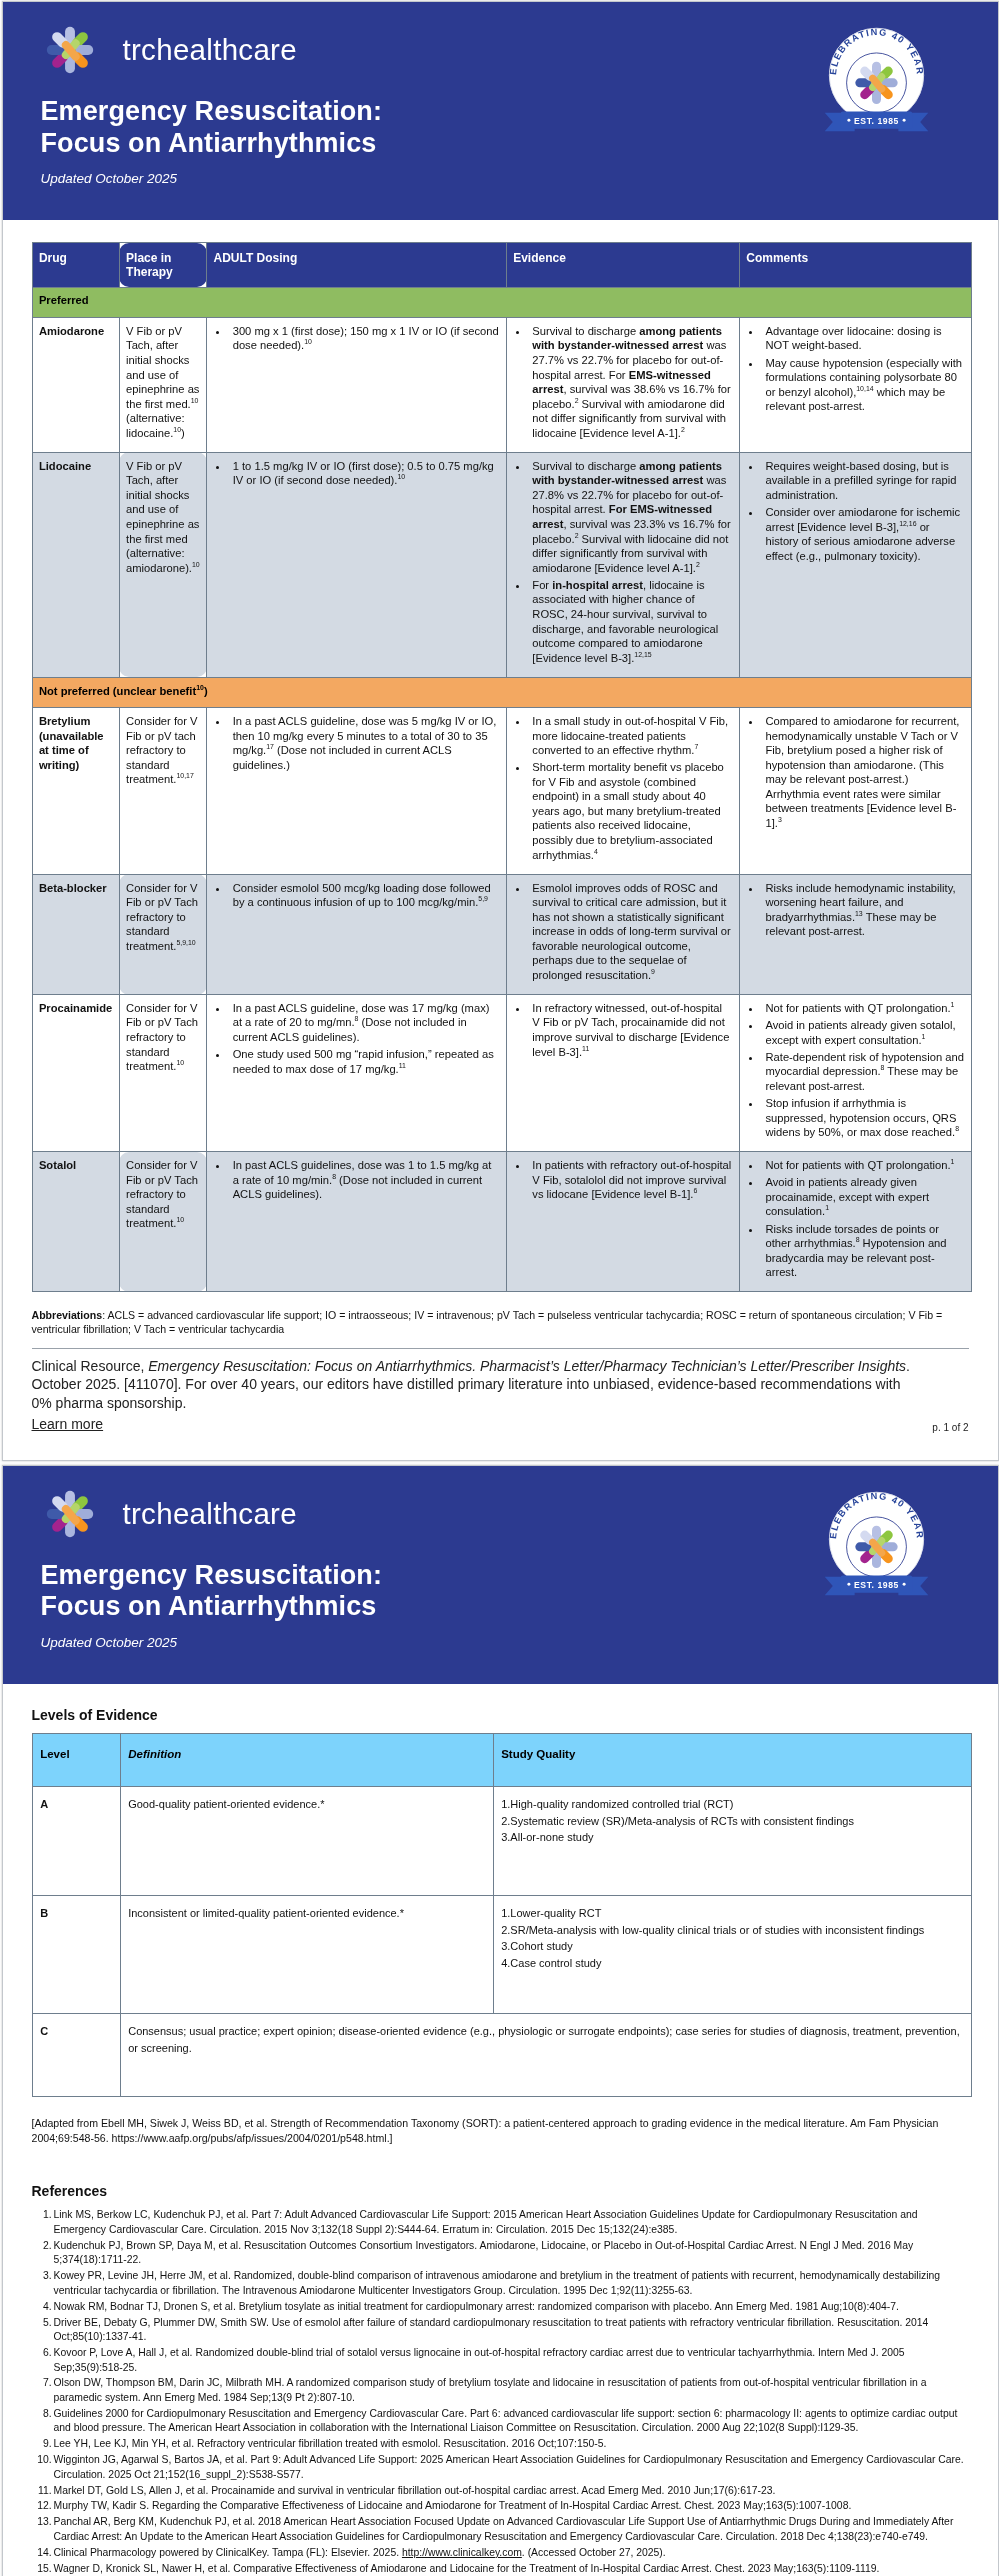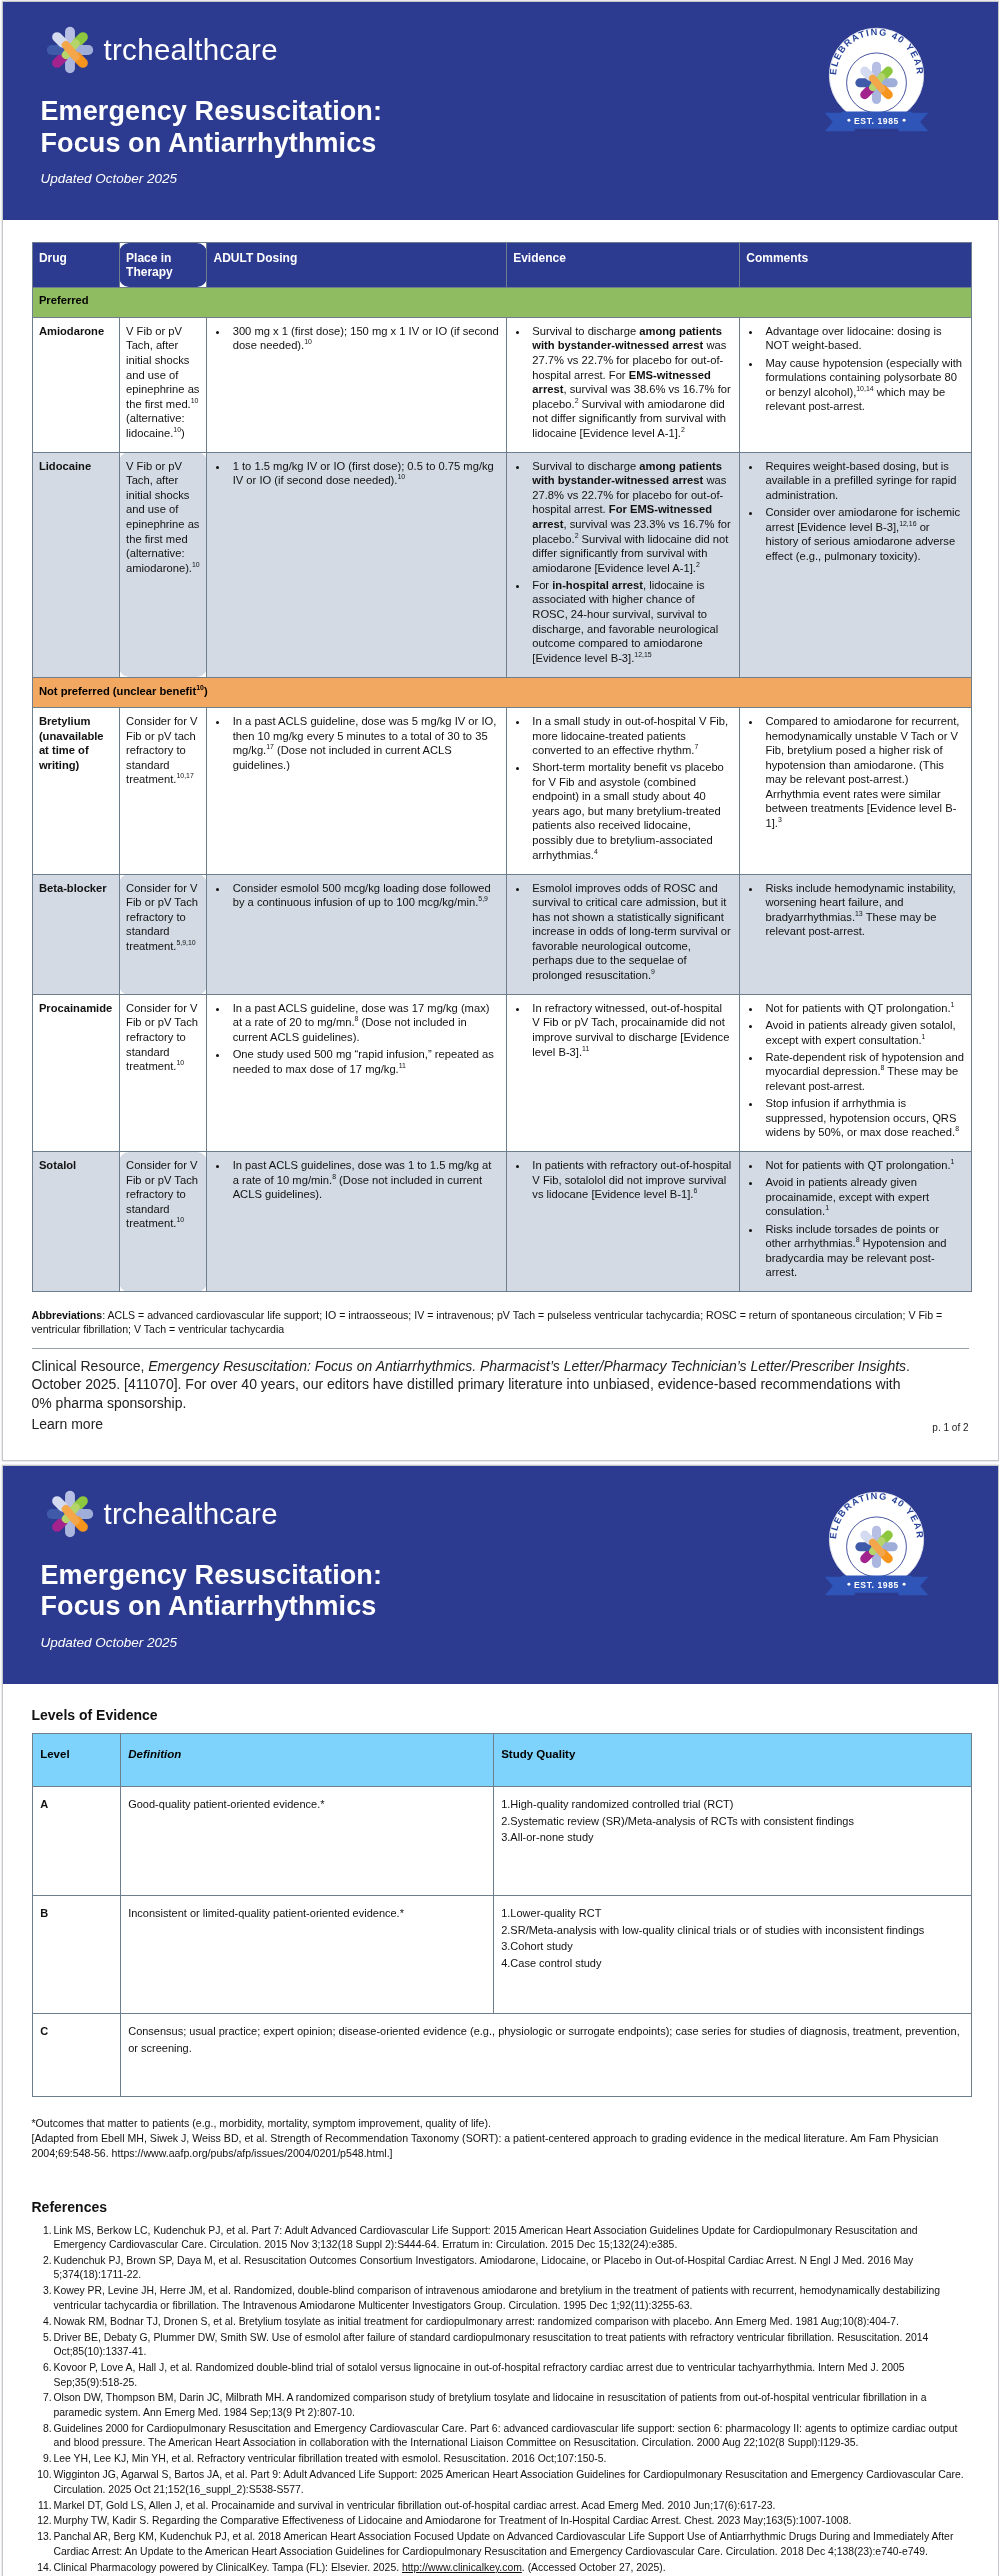--- a/index.html
+++ b/index.html
@@ -21,21 +21,21 @@
     position: relative;
   }
   
   .hero {
     background: #2c3a90;
     color: #fff;
     padding: 19px 38px 26px 38px;
     position: relative;
     min-height: 218px;
   }
-  .brand-row { display: flex; align-items: center; gap: 5px; text-align: right; }
+  .brand-row { display: flex; align-items: center; gap: 24px; text-align: right; }
   .wordmark { font-size: 29.5px; letter-spacing: 0.3px; font-weight: 400; }
   .hero-title { font-size: 27px; font-weight: bold; line-height: 1.17; margin-top: 16.7px; letter-spacing: 0.1px; }
   .hero-updated { font-style: italic; font-size: 13.5px; margin-top: 11.5px; }
   .badge-wrap { position: absolute; right: 64px; top: 18px; width: 115px; height: 128px; }
   
   .tbl-margin { margin-left: 29px; margin-right: 28px; }
   table.grid {
     border-collapse: collapse;
     width: 940px;
     border: 1.9px solid #6e7e8d;
@@ -65,21 +65,21 @@
   .c-comm { width: 240px; }
   ul.cell-list { margin: 0; padding-left: 16px; }
   ul.cell-list li { padding-left: 3.2px; margin-bottom: 2.6px; }
   sup { font-size: 62%; vertical-align: super; line-height: 0; }
   
   .abbrev { margin: 15.4px 29px 0 29px; font-size: 10.6px; line-height: 1.35; }
   .page-footer { margin-top: auto; padding-bottom: 27px; }
   .footer-rule { border: none; border-top: 1.3px solid #99a1aa; margin: 11.5px 29px 7.7px 29px; }
   .foot-row { display: flex; align-items: flex-end; margin: 0 29px; }
   .cite { font-size: 14px; line-height: 1.35; color: #222; flex: 1; }
-  .learn-more { display: inline-block; margin-top: 1.3px; color: #222; cursor: pointer; }
+  .learn-more { display: inline-block; margin-top: 1.3px; text-decoration: underline; color: #222; cursor: pointer; }
   .pageno { font-size: 10px; color: #222; white-space: nowrap; padding-left: 13px; }
   
   .section-title { font-size: 14px; font-weight: bold; margin: 23px 29px 0 29px; }
   table.levels {
     border-collapse: collapse;
     width: 940px;
     border: 1.9px solid #6e7e8d;
     margin-top: 10.2px;
   }
   table.levels th, table.levels td { border: 1.3px solid #6e7e8d; text-align: left; vertical-align: top; }
@@ -395,21 +395,20 @@
           </td>
       </tr>
       <tr class="lv-c">
         <td class="lv-cell-level">C</td>
         <td colspan="2">Consensus; usual practice; expert opinion; disease-oriented evidence (e.g., physiologic or surrogate endpoints); case series for studies of diagnosis, treatment, prevention, or screening.</td>
       </tr>
     </tbody>
   </table>
 
   <div class="footnote">
-    <div>*Outcomes that matter to patients (e.g., morbidity, mortality, symptom improvement, quality of life).</div>
     <div>[Adapted from Ebell MH, Siwek J, Weiss BD, et al. Strength of Recommendation Taxonomy (SORT): a patient-centered approach to grading evidence in the medical literature. Am Fam Physician 2004;69:548-56. https://www.aafp.org/pubs/afp/issues/2004/0201/p548.html.]</div>
   </div>
 
   <div class="section-title" style="margin-top:37px">References</div>
   <ol class="refs">
 
   <li>Link MS, Berkow LC, Kudenchuk PJ, et al. Part 7: Adult Advanced Cardiovascular Life Support: 2015 American Heart Association Guidelines Update for Cardiopulmonary Resuscitation and Emergency Cardiovascular Care. Circulation. 2015 Nov 3;132(18 Suppl 2):S444-64. Erratum in: Circulation. 2015 Dec 15;132(24):e385.</li>
       <li>Kudenchuk PJ, Brown SP, Daya M, et al. Resuscitation Outcomes Consortium Investigators. Amiodarone, Lidocaine, or Placebo in Out-of-Hospital Cardiac Arrest. N Engl J Med. 2016 May 5;374(18):1711-22.</li>
       <li>Kowey PR, Levine JH, Herre JM, et al. Randomized, double-blind comparison of intravenous amiodarone and bretylium in the treatment of patients with recurrent, hemodynamically destabilizing ventricular tachycardia or fibrillation. The Intravenous Amiodarone Multicenter Investigators Group. Circulation. 1995 Dec 1;92(11):3255-63.</li>
       <li>Nowak RM, Bodnar TJ, Dronen S, et al. Bretylium tosylate as initial treatment for cardiopulmonary arrest: randomized comparison with placebo. Ann Emerg Med. 1981 Aug;10(8):404-7.</li>

